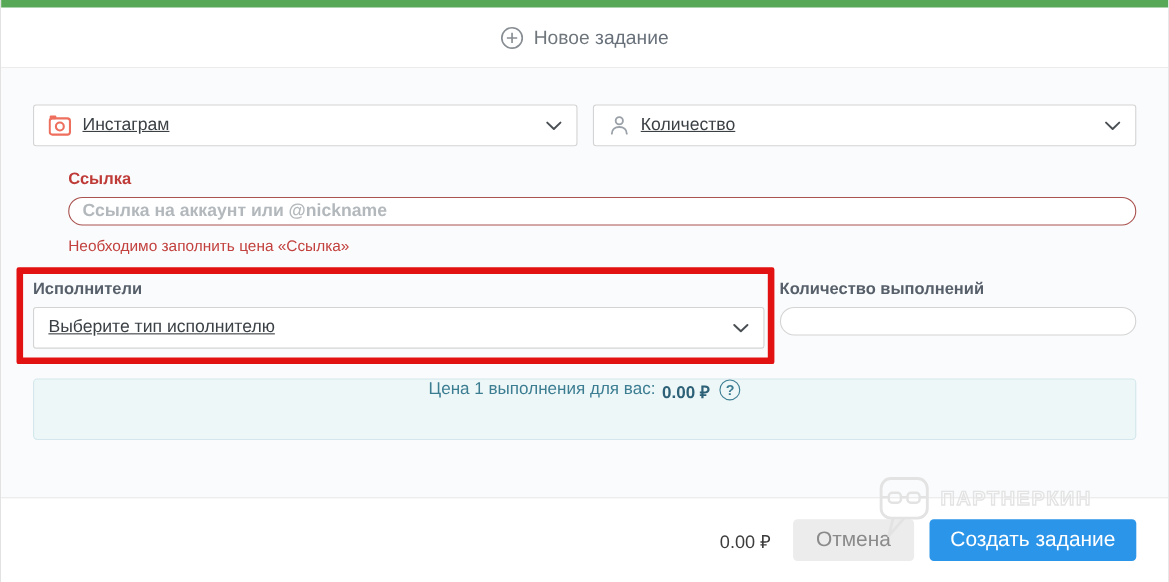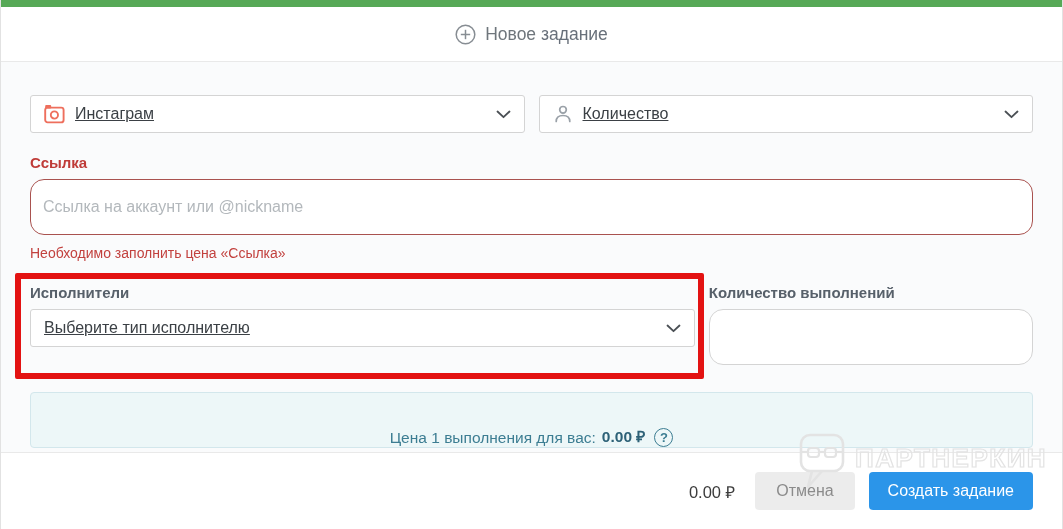--- a/index.html
+++ b/index.html
@@ -57,32 +57,33 @@
   .select-box .grow { flex: 1; }
 
   .field-label {
     font-size: 15px;
     font-weight: 700;
     color: #57606a;
     margin-bottom: 8px;
   }
   .label-red { color: #bf3b38; }
 
-  .link-section { margin-top: 21px; }
+  .link-section { margin-top: 21px; margin-left: 32px; }
   .text-input {
     width: 100%;
-    height: 56px;
+    height: 26px;
     background: #fff;
     border: 1px solid #d4d4d4;
     border-radius: 14px;
     padding: 0 12px;
     font-size: 16px;
     color: #3b4045;
     font-family: "Liberation Sans", sans-serif;
     outline: none;
+    font-weight: bold;
   }
   .text-input::placeholder { color: #b3b8bc; opacity: 1; }
   .input-error-border { border-color: #a9524f; }
 
   .error-text {
     margin-top: 10px;
     font-size: 14px;
     color: #c2413e;
   }
 
@@ -100,21 +101,21 @@
     z-index: 3;
   }
 
   .info-box {
     margin-top: 27px;
     height: 56px;
     background: #edf7f8;
     border: 1px solid #d3e7ec;
     border-radius: 4px;
     display: flex;
-    align-items: flex-end;
+    align-items: flex-start;
     justify-content: center;
     gap: 6px;
     font-size: 15.5px;
     color: #3c7d92;
   }
   .info-box .info-value { font-weight: 700; color: #2d6177; }
   .help-circle {
     width: 19px; height: 19px;
     border: 1.6px solid #3c7d92;
     border-radius: 50%;
@@ -136,41 +137,41 @@
     align-items: center;
     justify-content: flex-end;
     gap: 14px;
     padding-right: 29px;
   }
   .footer-total { font-size: 16.5px; color: #3c3c3c; margin-right: 6px; }
   .btn {
     height: 38px;
     border: none;
     border-radius: 4px;
-    font-size: 16px;
+    font-size: 19px;
     font-family: "Liberation Sans", sans-serif;
     cursor: pointer;
     padding: 0 21px;
   }
   .btn-cancel { background: #ececec; color: #8b8b8b; }
   .btn-submit { background: #2b95e9; color: #fff; padding: 0 19px; }
 
   .watermark {
     position: absolute;
     left: 797px;
     top: 431px;
     display: flex;
     align-items: flex-start;
     gap: 9px;
     pointer-events: none;
     z-index: 4;
   }
   .watermark-text {
     margin-top: 12px;
-    font-size: 26px;
+    font-size: 18px;
     font-weight: 700;
     letter-spacing: 1.5px;
     color: transparent;
     -webkit-text-stroke: 1.2px #e3e3e3;
   }
 
   .chevron-icon { flex-shrink: 0; }
 </style>
 </head>
 <body>

